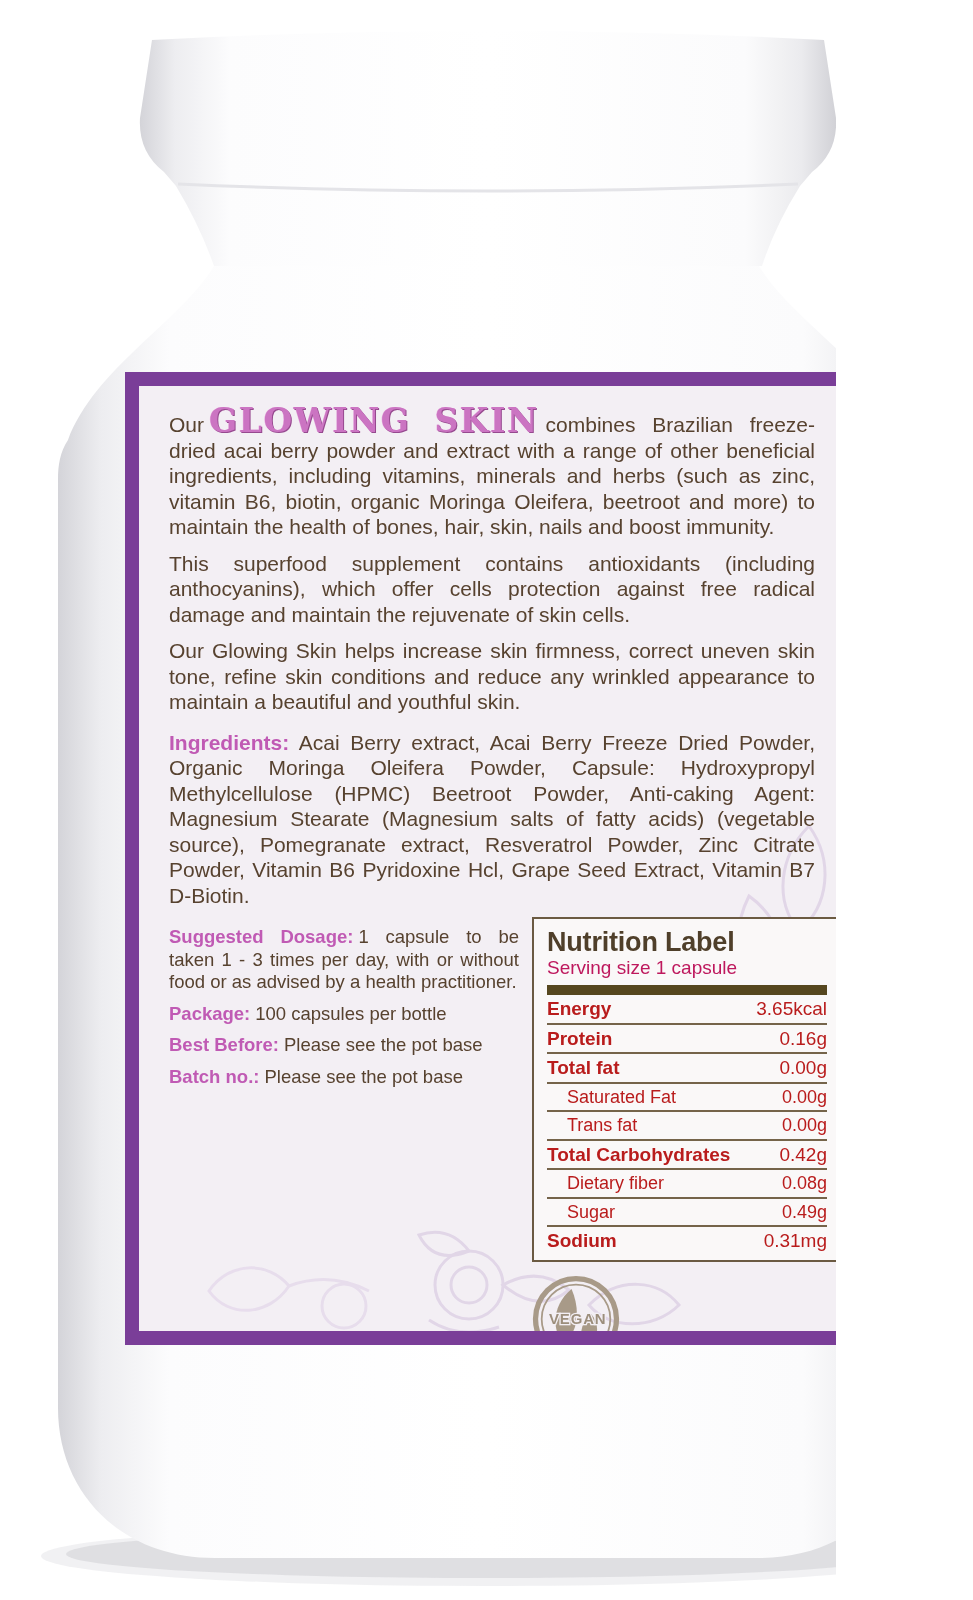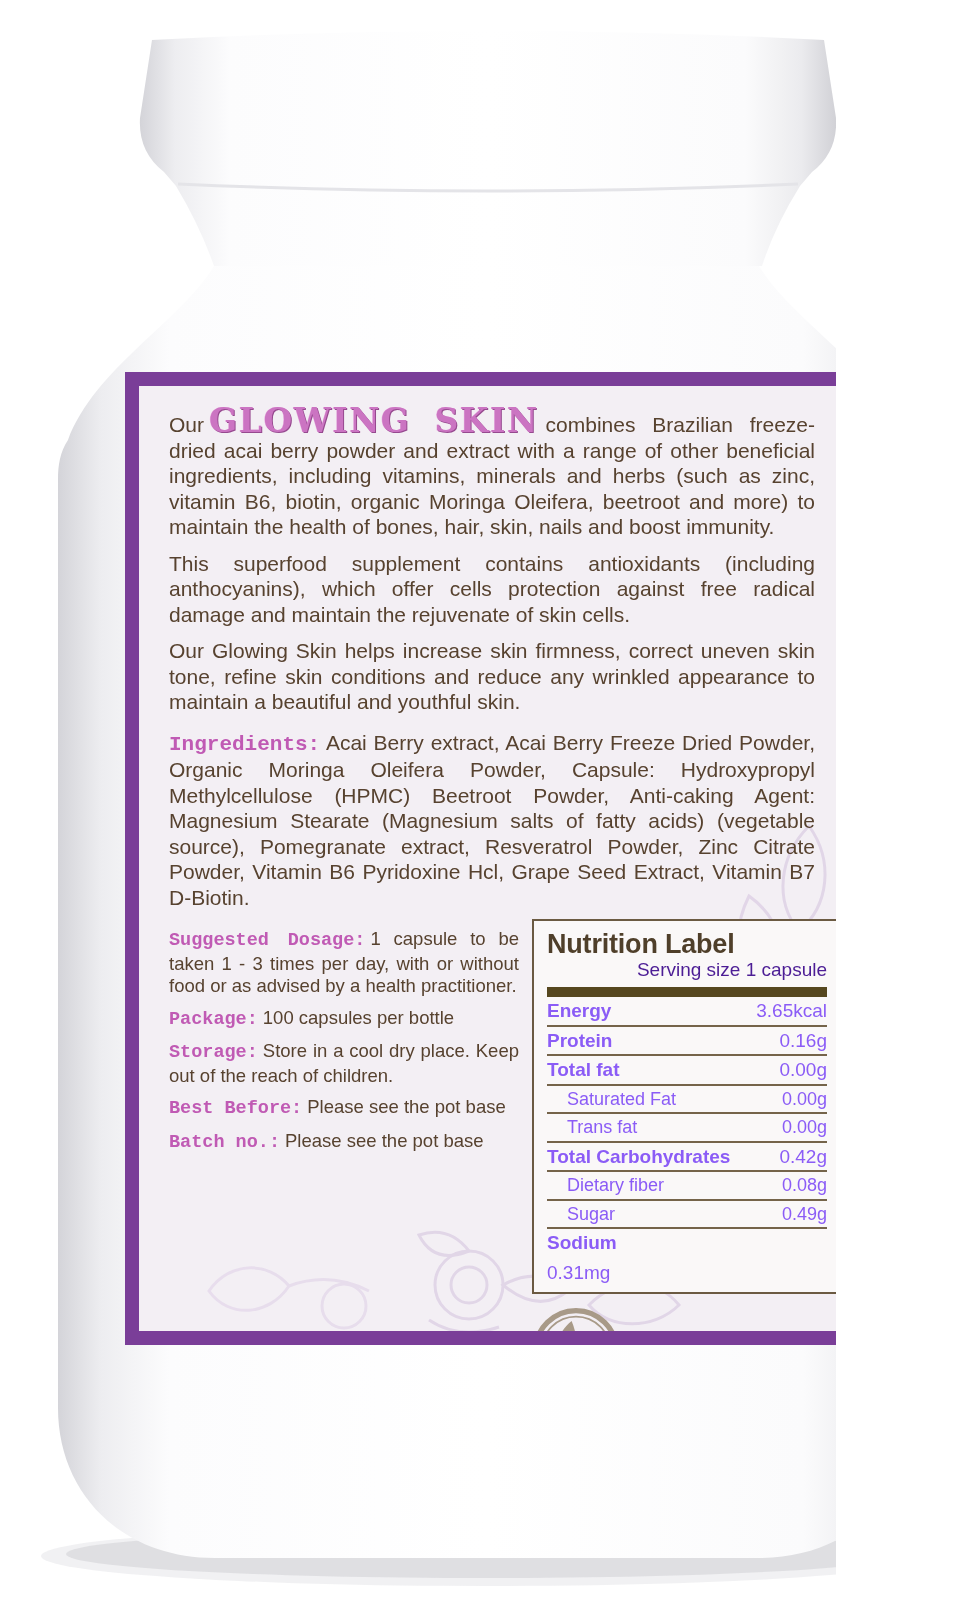--- a/index.html
+++ b/index.html
@@ -15,40 +15,40 @@
   .label-content{position:relative;z-index:1;}
   .wm{position:absolute;z-index:0;pointer-events:none;}
 
   p{margin:0;}
   .para{font-size:21px;line-height:25.5px;color:#57422f;text-align:justify;margin-top:11px;}
   .para.first{margin-top:8px;}
   .brand{font-family:"DejaVu Serif","Liberation Serif",serif;font-weight:bold;
          font-size:33px;line-height:25px;color:#cb74c2;letter-spacing:1.5px;
          text-shadow:1px 1px 0 #96498f, -0.5px -0.5px 0 #e9b6e2;
          margin:0 7px 0 5px;white-space:nowrap;}
-  .pinklab{color:#c05ab4;font-weight:bold;font-family:Liberation Mono, monospace;}
+  .pinklab{color:#c05ab4;font-weight:bold;}
   .ingredients{margin-top:15px;}
 
   
   .cols{display:flex;gap:13px;margin-top:9px;}
   .leftcol{width:350px;flex:0 0 auto;}
   .detail{font-size:18.5px;line-height:22.5px;color:#57422f;text-align:justify;margin-top:9px;}
   .detail .dlabel{margin-right:5px;}
 
   .rightcol{flex:1 1 auto;}
   .nutri{border:2px solid #6b5a42;background:#faf8f8;padding:9px 13px 4px 13px;box-sizing:border-box;width:310px;}
   .nutri-title{font-size:27px;font-weight:bold;color:#4f3f2a;line-height:29px;letter-spacing:-0.2px;}
-  .nutri-serving{font-size:19px;color:#4c1d95;line-height:22px;text-align:right;}
+  .nutri-serving{font-size:19px;color:#be185d;line-height:22px;}
   .nutri-bar{height:10px;background:#56471f;margin-top:6px;}
-  .nrow{display:flex;justify-content:space-between;align-items:flex-start;
-        padding:3px 0 2.5px 0;border-bottom:2px solid #75644a;font-size:19px;color:#8b5cf6;gap:8px;}
+  .nrow{display:flex;justify-content:space-between;align-items:center;
+        padding:3px 0 2.5px 0;border-bottom:2px solid #75644a;font-size:19px;color:#b91c1c;}
   .nrow .nname{font-weight:bold;}
   .nrow.sub{font-size:18px;}
   .nrow.sub .nname{font-weight:normal;padding-left:20px;}
-  .nrow.last{border-bottom:none;padding-bottom:4px;flex-direction:column;}
+  .nrow.last{border-bottom:none;padding-bottom:4px;}
   .nval{font-weight:normal;}
 
   
   .badges{display:flex;align-items:flex-start;gap:17px;margin-top:13px;flex-direction:column;}
   .flagwrap{width:92px;}
   .flag-svg{display:block;width:90px;height:60px;outline:1px solid #e2dde4;}
 </style>
 </head>
 <body>
 
@@ -109,21 +109,20 @@
         <p class="para">This superfood supplement contains antioxidants (including anthocyanins), which offer cells protection against free radical damage and maintain the rejuvenate of skin cells.</p>
         <p class="para">Our Glowing Skin helps increase skin firmness, correct uneven skin tone, refine skin conditions and reduce any wrinkled appearance to maintain a beautiful and youthful skin.</p>
 
         <p class="para ingredients"><span class="pinklab">Ingredients:</span> <span>Acai Berry extract, Acai Berry Freeze Dried Powder, Organic Moringa Oleifera Powder, Capsule: Hydroxypropyl Methylcellulose (HPMC) Beetroot Powder, Anti-caking Agent: Magnesium Stearate (Magnesium salts of fatty acids) (vegetable source), Pomegranate extract, Resveratrol Powder, Zinc Citrate Powder, Vitamin B6 Pyridoxine Hcl, Grape Seed Extract, Vitamin B7 D-Biotin.</span></p>
 
         <div class="cols">
 
           <div class="leftcol">
             <p class="detail"><span class="pinklab dlabel">Suggested Dosage:</span><span>1 capsule to be taken 1 - 3 times per day, with or without food or as advised by a health practitioner.</span></p>
             <p class="detail"><span class="pinklab dlabel">Package:</span><span>100 capsules per bottle</span></p>
-            <p class="detail"><span class="pinklab dlabel">Storage:</span><span>Store in a cool dry place. Keep out of the reach of children.</span></p>
             <p class="detail"><span class="pinklab dlabel">Best Before:</span><span>Please see the pot base</span></p>
             <p class="detail"><span class="pinklab dlabel">Batch no.:</span><span>Please see the pot base</span></p>
 
           </div>
 
           <div class="rightcol">
             <div class="nutri">
               <div class="nutri-title">Nutrition Label</div>
               <div class="nutri-serving">Serving size 1 capsule</div>
               <div class="nutri-bar"></div>

